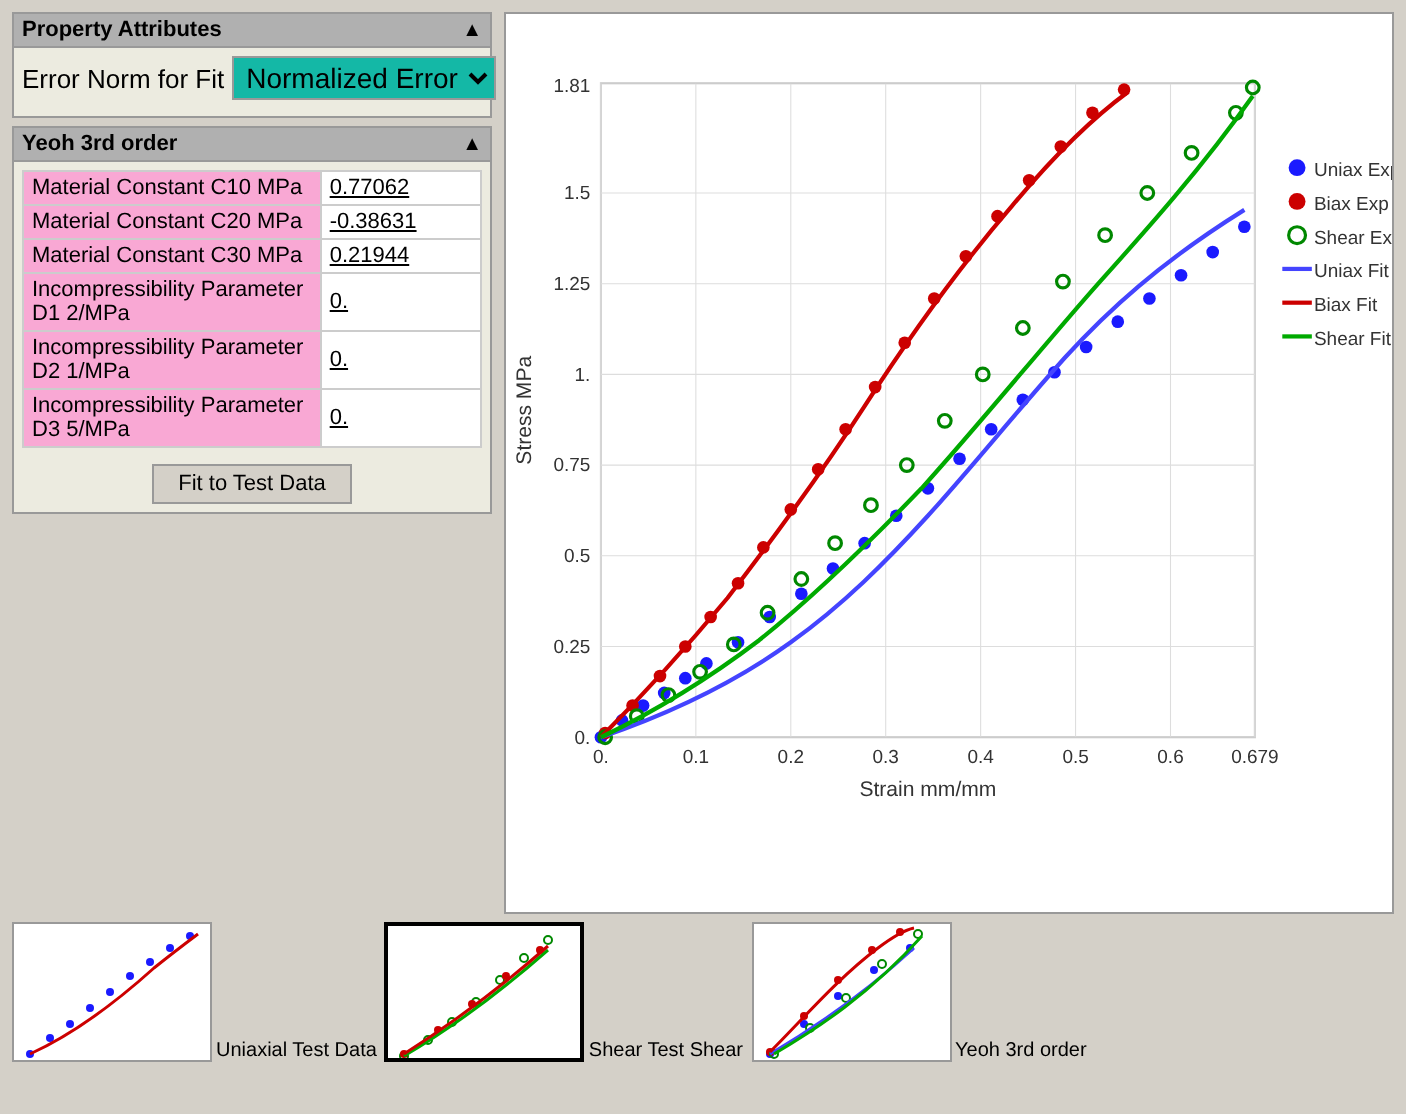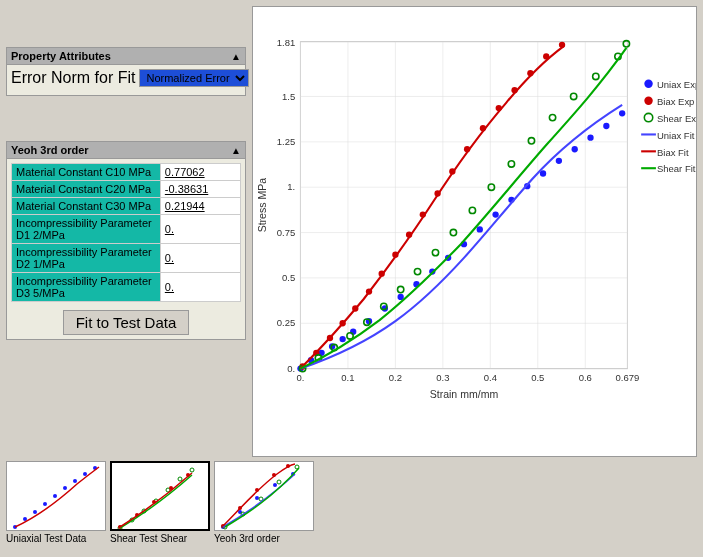--- a/index.html
+++ b/index.html
@@ -31,21 +31,20 @@
     .left-panel {
       width: 240px;
       display: flex;
       flex-direction: column;
       gap: 4px;
       flex-shrink: 0;
     }
     .panel-section {
       border: 1px solid #999;
       background: #ecebe0;
-      margin-top: 41px;
     }
     .panel-header {
       background: #b0b0b0;
       display: flex;
       justify-content: space-between;
       align-items: center;
       padding: 2px 4px;
       font-weight: bold;
       font-size: 11px;
       border-bottom: 1px solid #999;
@@ -57,59 +56,59 @@
     .panel-body {
       padding: 4px;
     }
     .form-row {
       display: flex;
       align-items: center;
       gap: 4px;
       margin-bottom: 4px;
     }
     .form-label {
-      font-size: 16px;
+      font-size: 13px;
       white-space: nowrap;
     }
     .form-select {
       flex: 1;
-      font-size: 11px;
+      font-size: 14px;
       border: 1px solid #999;
-      background: #1d4ed8;
+      background: #14b8a6;
       padding: 1px 2px;
     }
     
     .param-table {
       width: 100%;
       border-collapse: collapse;
     }
     .param-table tr {
       border-bottom: 1px solid #ccc;
     }
     .param-table td {
       padding: 2px 4px;
       font-size: 11px;
       border: 1px solid #ccc;
     }
     .param-table td:first-child {
-      background: #14b8a6;
+      background: #f9a8d4;
       width: 65%;
     }
     .param-table td:last-child {
       background: white;
       width: 35%;
       text-decoration: underline;
     }
     .fit-btn-row {
       display: flex;
       justify-content: center;
       margin-top: 8px;
     }
     .fit-btn {
-      font-size: 15px;
+      font-size: 11px;
       padding: 3px 12px;
       border: 1px solid #999;
       background: #d4d0c8;
       cursor: pointer;
     }
     
     .chart-area {
       flex: 1;
       background: white;
       border: 1px solid #999;
@@ -128,22 +127,22 @@
     
     .bottom-row {
       display: flex;
       flex-direction: row;
       gap: 4px;
       height: 90px;
       align-items: flex-start;
     }
     .thumbnail-item {
       display: flex;
-      flex-direction: column;
-      align-items: flex-start;
+      flex-direction: row;
+      align-items: flex-end;
       gap: 2px;
     }
     .thumbnail-box {
       border: 1px solid #999;
       background: white;
       width: 100px;
       height: 70px;
       overflow: hidden;
       position: relative;
     }

